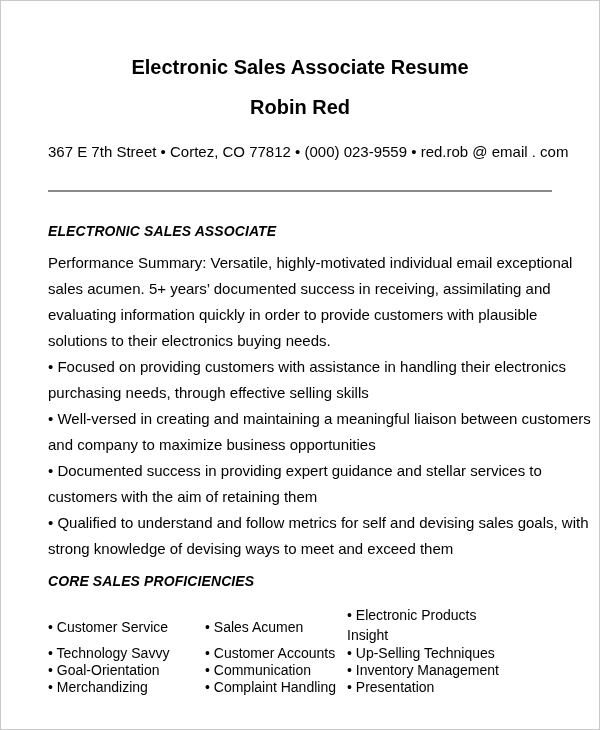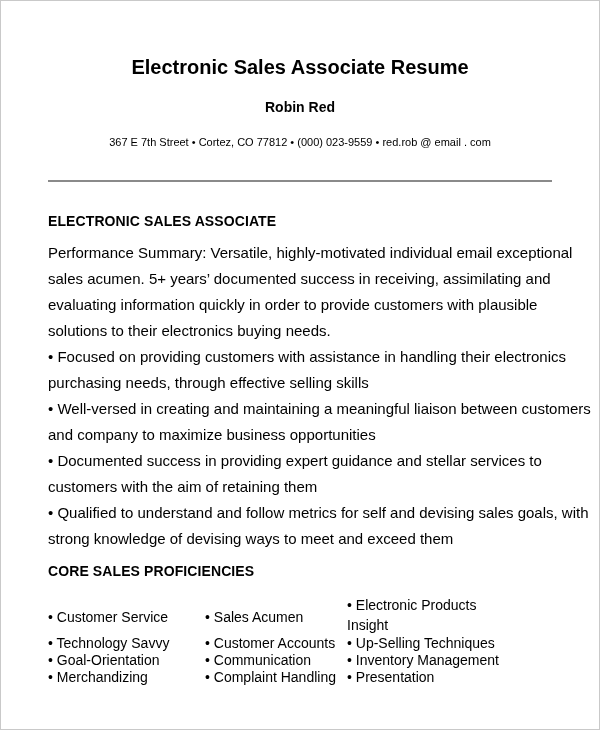--- a/index.html
+++ b/index.html
@@ -24,45 +24,46 @@
     margin: 0;
     padding-top: 55px;
     font-size: 20px;
     line-height: 22px;
     font-weight: 700;
     text-align: center;
     white-space: nowrap;
   }
   .name {
     margin-top: 20px;
-    font-size: 14px;
+    font-size: 20px;
     line-height: 18px;
     font-weight: 700;
     text-align: center;
     white-space: nowrap;
   }
   .contact {
-    margin-top: 17px;
-    font-size: 11px;
+    margin-top: 27px;
+    font-size: 15px;
     line-height: 18px;
-    text-align: center;
+    text-align: left;
     white-space: nowrap;
   }
   .rule {
     margin-top: 29px;
     height: 2px;
     background: #8a8a8a;
   }
   .sec-heading {
     margin: 31px 0 0 0;
     font-size: 14px;
     line-height: 17px;
     font-weight: 700;
     letter-spacing: 0.1px;
     white-space: nowrap;
+    font-style: italic;
   }
   .para { margin-top: 10px; }
   .ln {
     font-size: 15px;
     line-height: 26px;
     white-space: nowrap;
   }
   .b { font-weight: 400; }
   .prof-heading { margin-top: 11px; }
   .cols {

